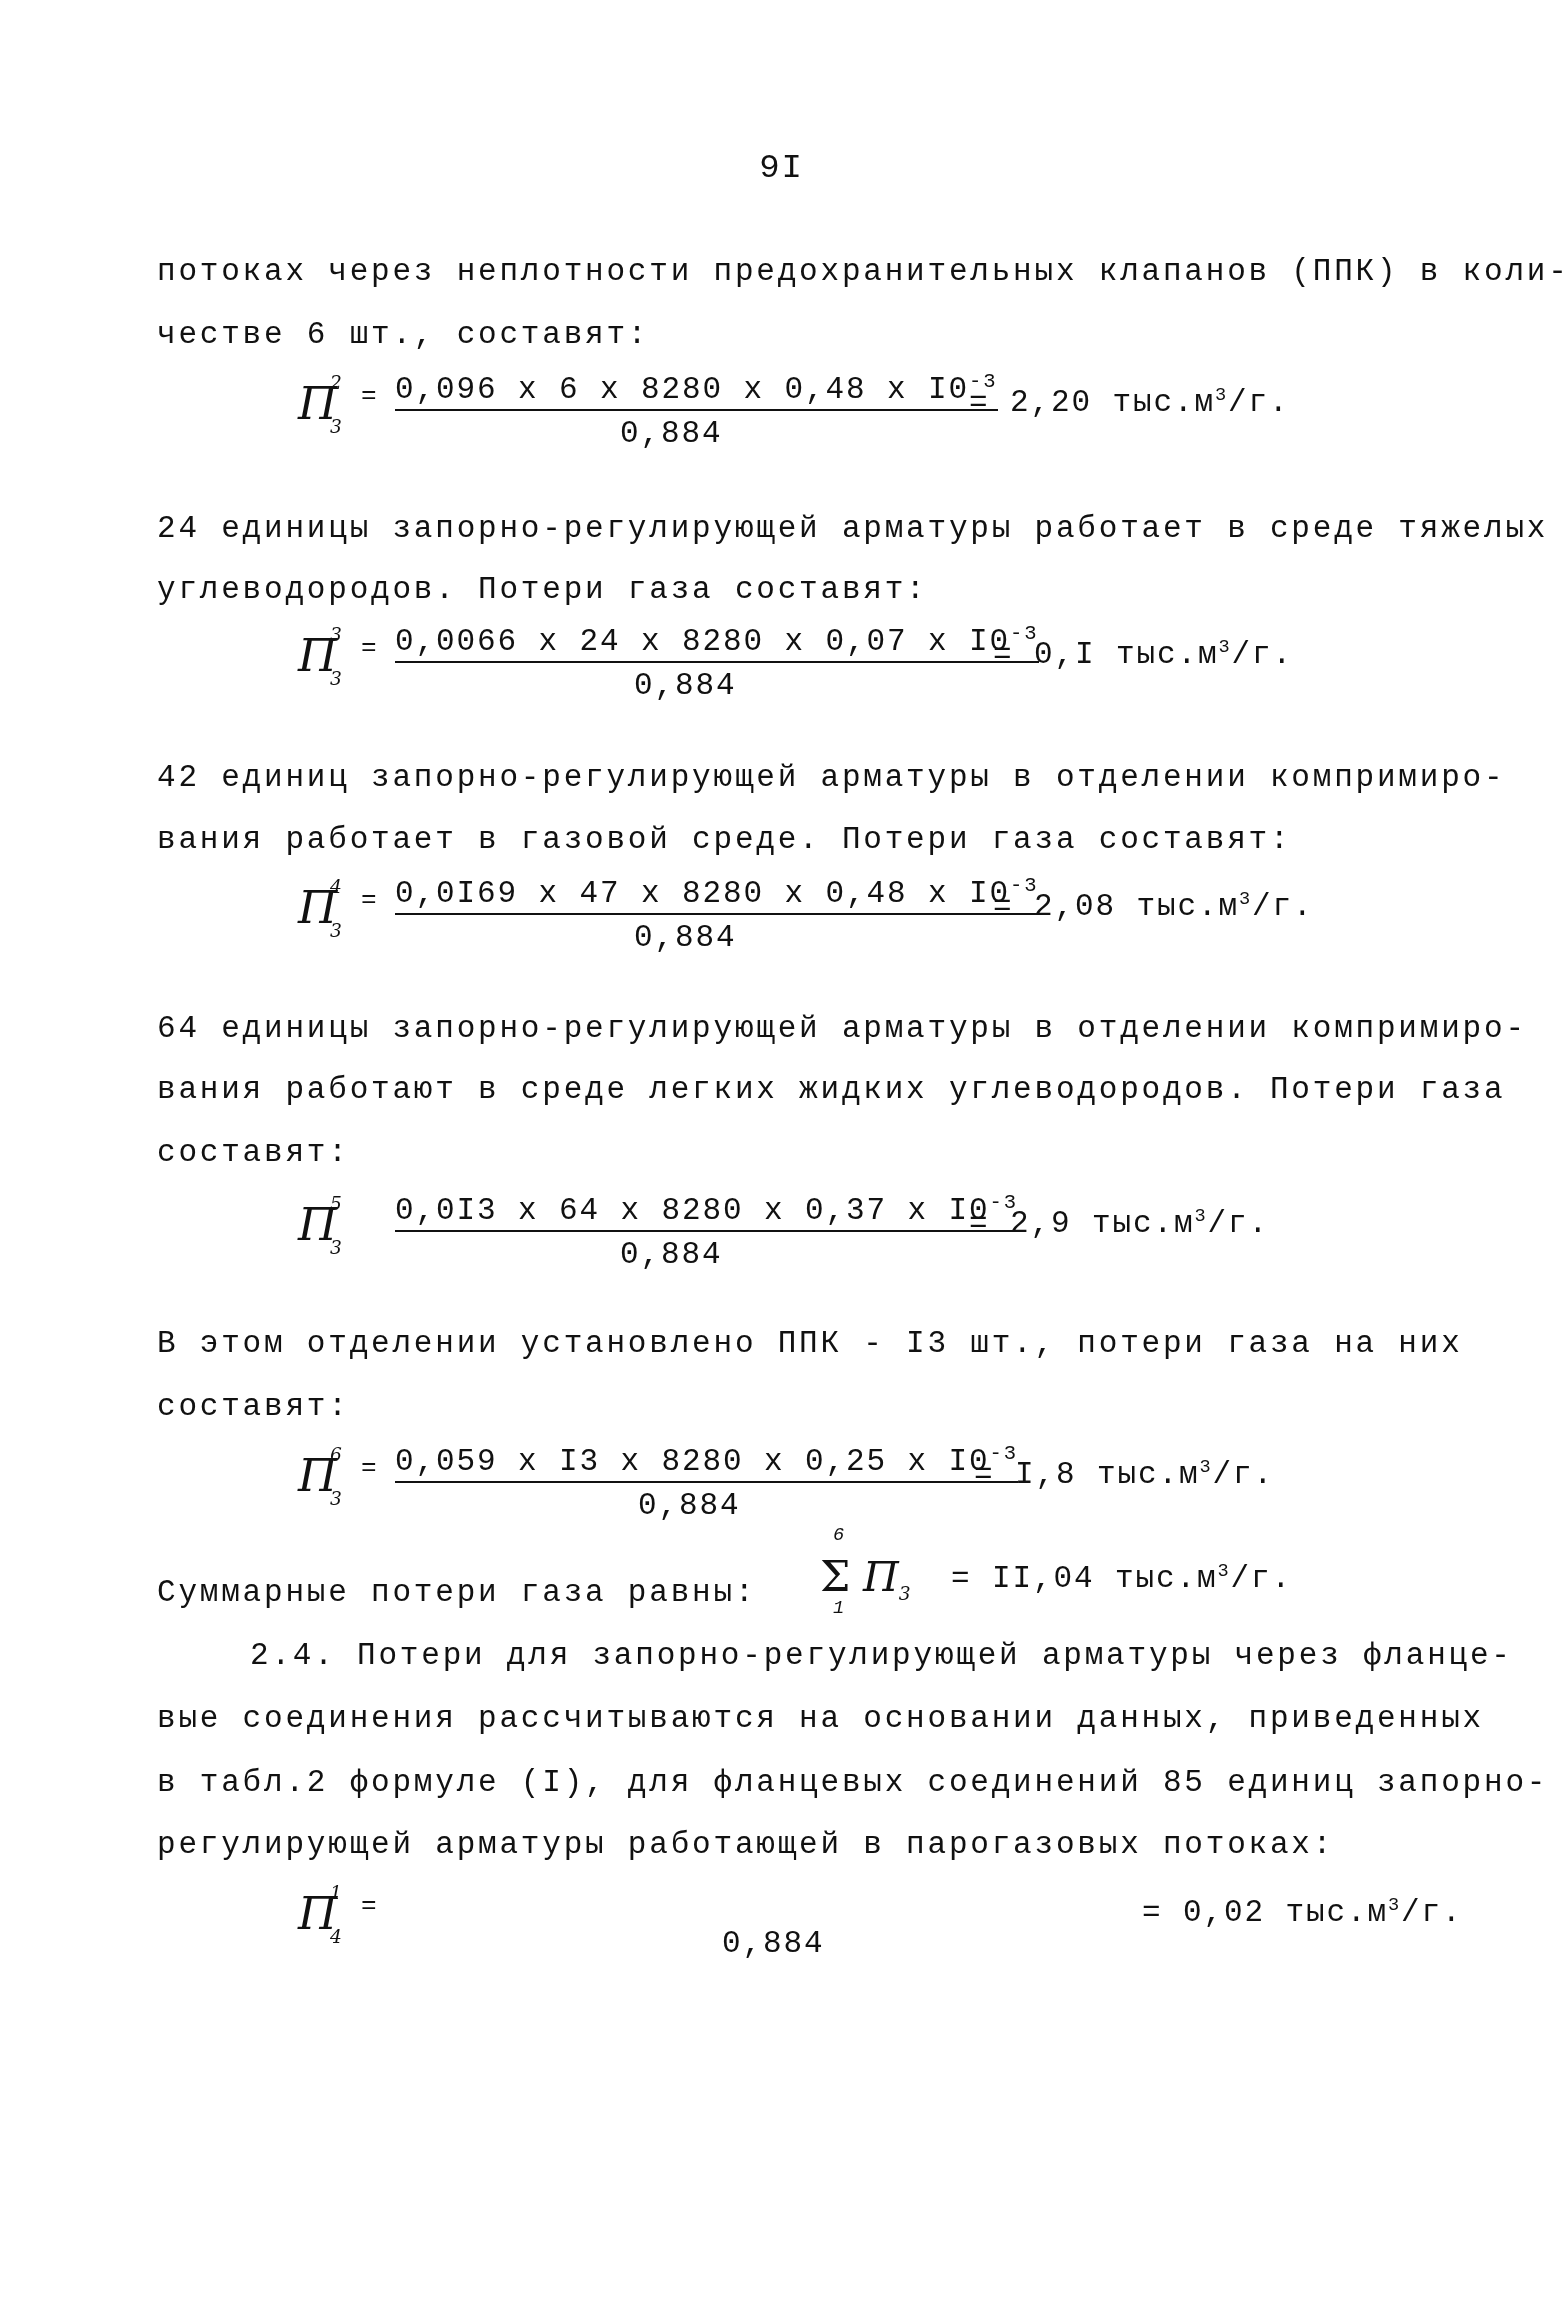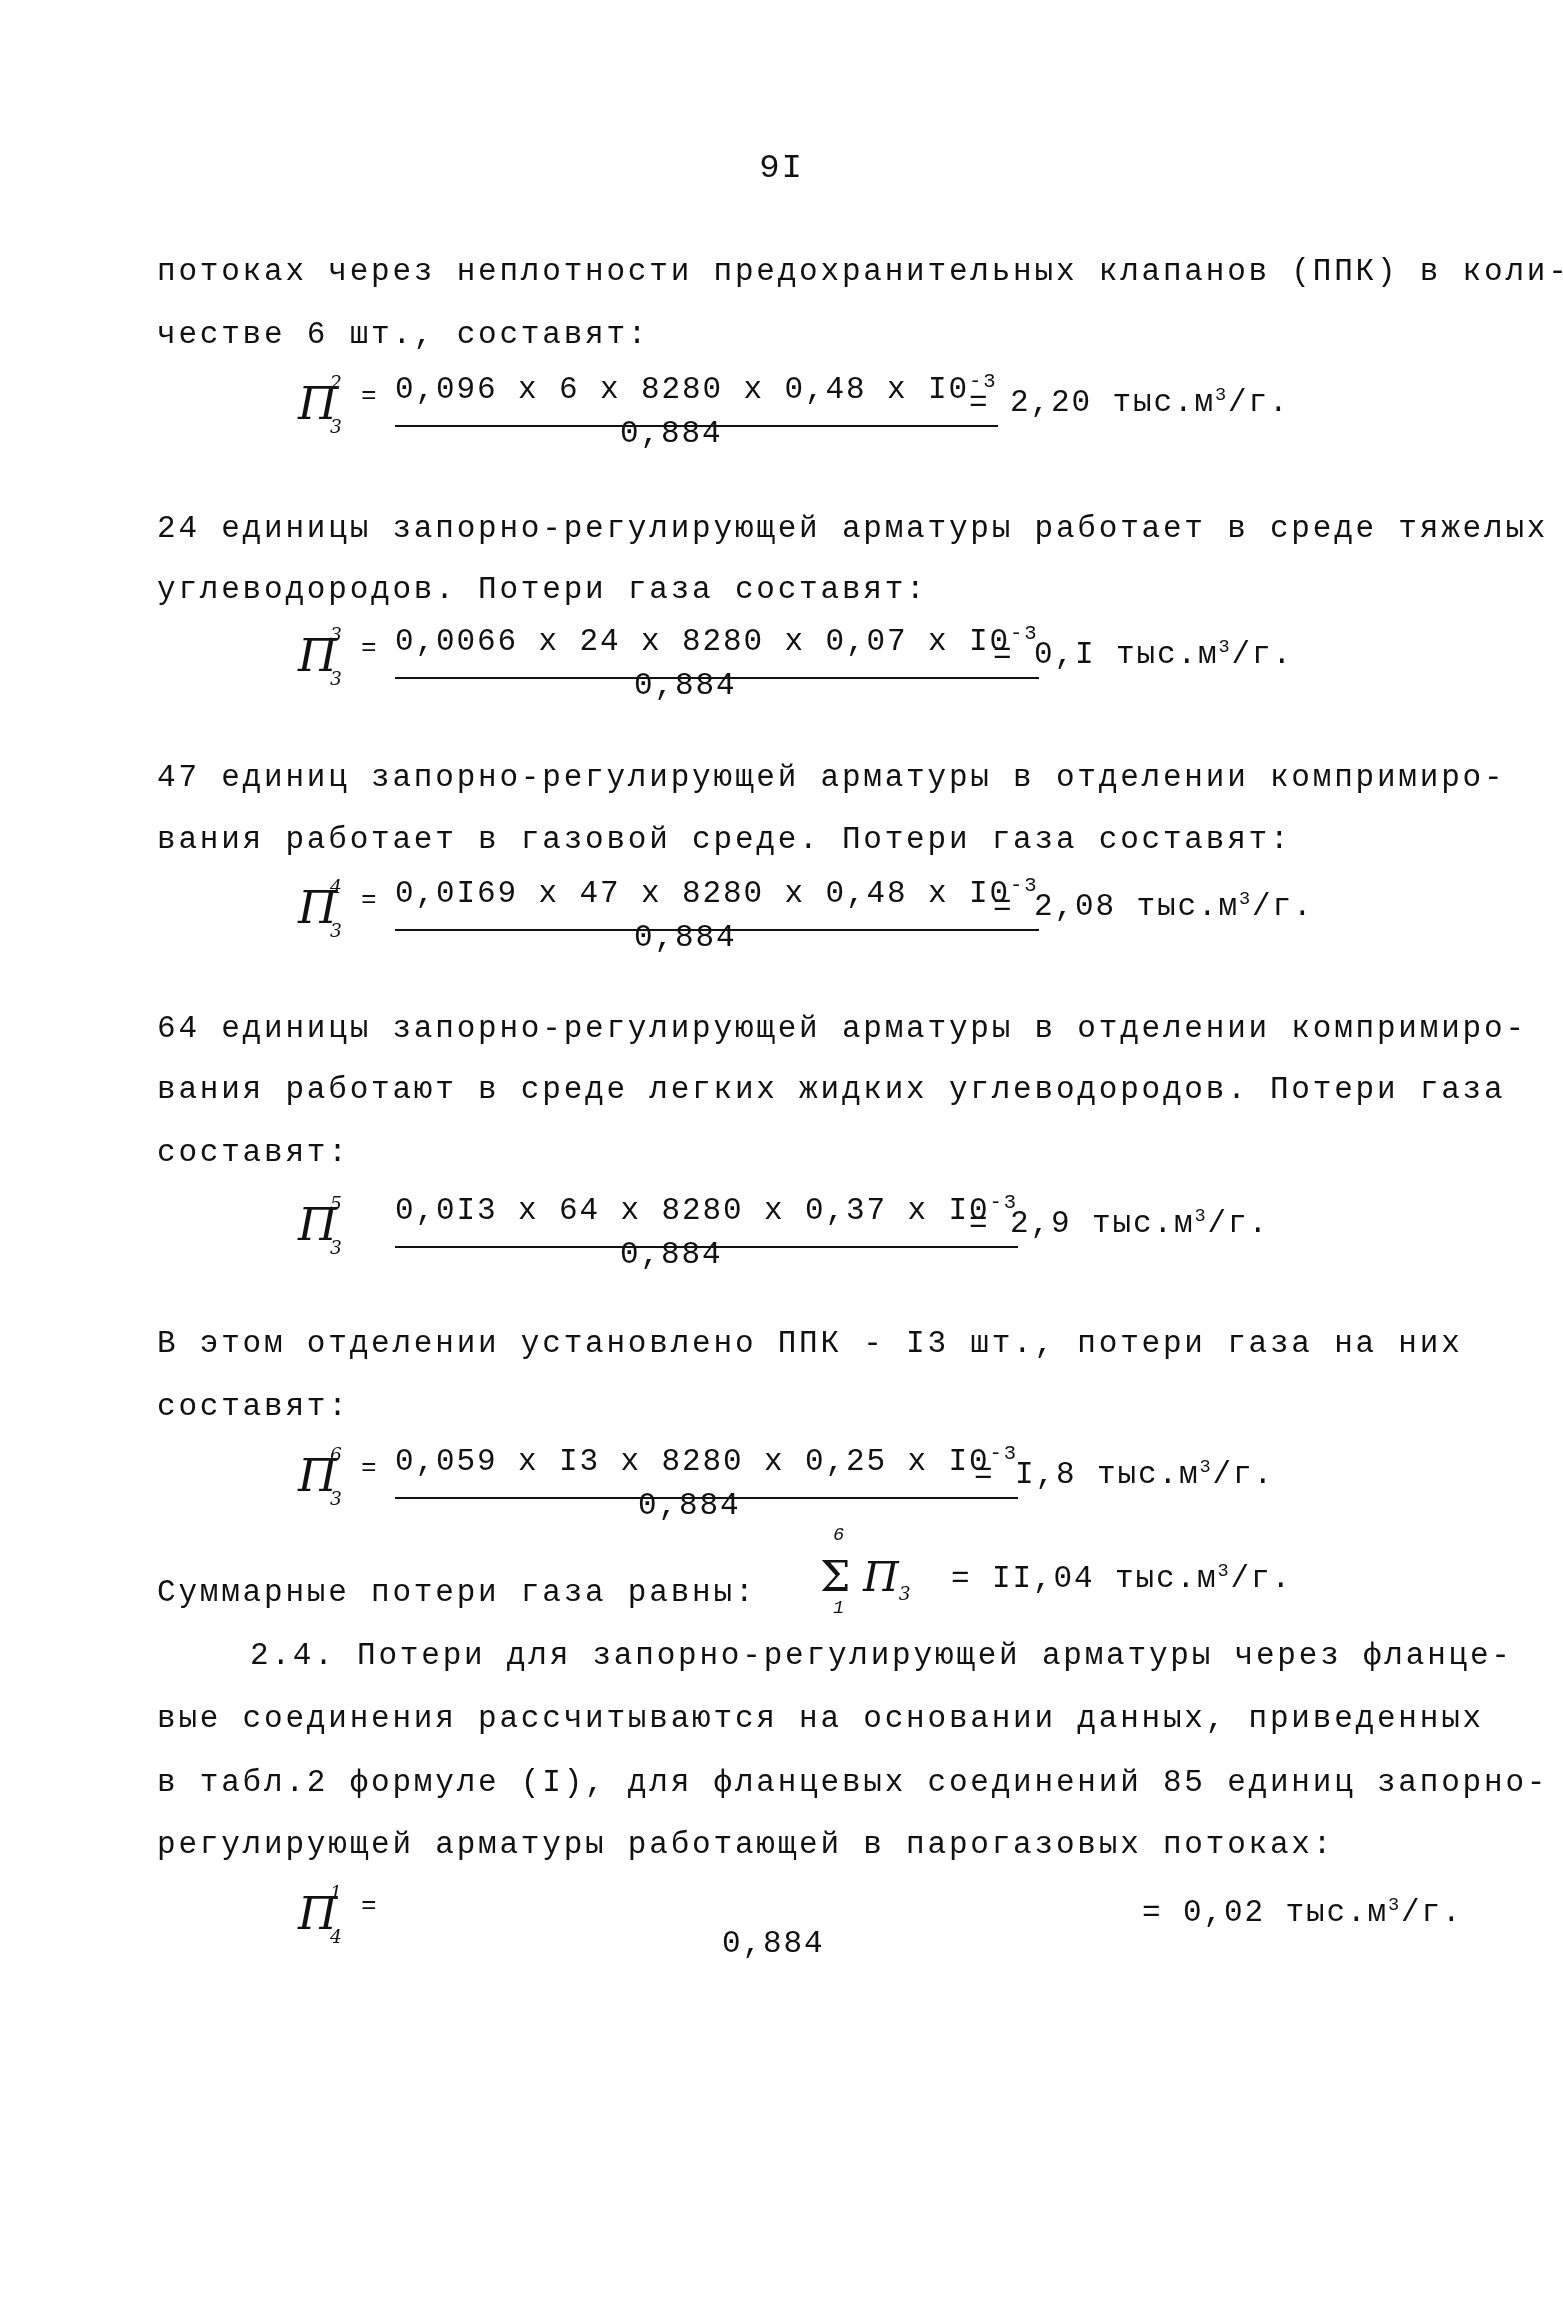--- a/index.html
+++ b/index.html
@@ -9,21 +9,21 @@
               font-size:34px; letter-spacing:1.9px; }
   .line { position:absolute; left:157px; font-size:31px; letter-spacing:2.8px; white-space:nowrap; }
   .indent { left:250px; }
   .formula { position:absolute; left:298px; height:103px; white-space:nowrap; font-size:31px; }
   .formula .sym { position:absolute; left:0; top:9.3px; font-family:"DejaVu Serif",serif;
                   font-style:italic; font-size:45px; }
   .formula .sym sup { position:absolute; left:32px; top:-5.6px; font-size:18.6px; }
   .formula .sym sub { position:absolute; left:32px; top:39px; font-size:18.6px; }
   .formula .eq1 { position:absolute; left:63px; top:13px; font-size:26px; }
   .formula .num { position:absolute; left:97px; top:1.9px; letter-spacing:1.9px;
-                  border-bottom:2.8px solid #111; padding-bottom:18px; }
+                  border-bottom:2.8px solid #111; padding-bottom:2px; }
   .formula .num sup { font-size:20.5px; }
   .formula .den { position:absolute; top:48px; letter-spacing:1.9px; }
   .formula .res { position:absolute; top:17px; letter-spacing:1.9px; }
   .formula .res sup { font-size:18.6px; }
   .sum { position:absolute; left:820px; top:1557px; font-size:31px; white-space:nowrap; }
   .sum .sigma { position:absolute; left:0; top:-5.6px; font-size:43px; font-family:"DejaVu Serif",serif; }
   .sum .up { position:absolute; left:13px; top:-32px; font-size:18.6px; font-style:italic; }
   .sum .lo { position:absolute; left:13px; top:41px; font-size:18.6px; font-style:italic; }
   .sum .p { position:absolute; left:43px; top:-3.7px; font-family:"DejaVu Serif",serif; font-style:italic; font-size:41px; }
   .sum .p sub { font-size:18.6px; }
@@ -50,21 +50,21 @@
 <div class="line" style="top:572px">углеводородов. Потери газа составят:</div>
 
 <div class="formula" style="top:620px; width:1119px;">
   <span class="sym"><span>П</span><sup>3</sup><sub>3</sub></span>
   <span class="eq1">=</span>
   <span class="num"><span>0,0066 x 24 x 8280 x 0,07 x I0</span><sup>-3</sup></span>
   <span class="den" style="left:336px">0,884</span>
   <span class="res" style="left:695px"><span>= 0,I тыс.м</span><sup>3</sup><span>/г.</span></span>
 </div>
 
-<div class="line" style="top:760px">47 единиц запорно-регулирующей арматуры в отделении компримиро-</div>
+<div class="line" style="top:760px">42 единиц запорно-регулирующей арматуры в отделении компримиро-</div>
 <div class="line" style="top:822px">вания работает в газовой среде.  Потери газа составят:</div>
 
 <div class="formula" style="top:872px; width:1119px;">
   <span class="sym"><span>П</span><sup>4</sup><sub>3</sub></span>
   <span class="eq1">=</span>
   <span class="num"><span>0,0I69 x 47 x 8280 x 0,48 x I0</span><sup>-3</sup></span>
   <span class="den" style="left:336px">0,884</span>
   <span class="res" style="left:695px"><span>= 2,08 тыс.м</span><sup>3</sup><span>/г.</span></span>
 </div>
 

